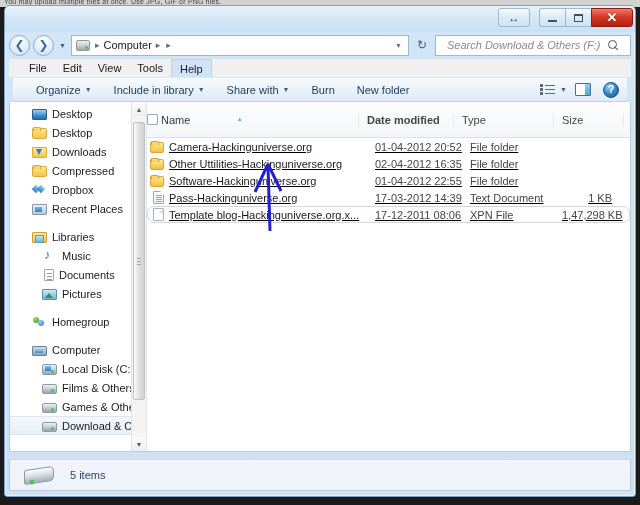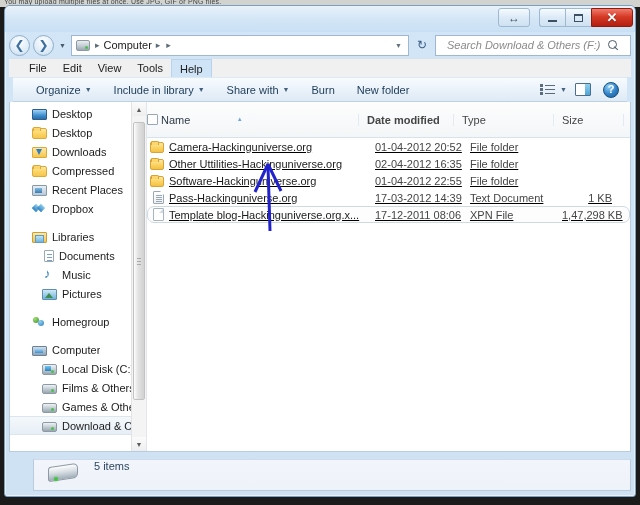--- a/index.html
+++ b/index.html
@@ -487,24 +487,23 @@
   }
 
   
   .statusbar {
     position: absolute;
     left: 4px; right: 4px; bottom: 5px;
     height: 32px;
     background: linear-gradient(180deg,#f2f5fb 0%,#eef2f9 100%);
     border: 1px solid #b8ccdd;
     border-top: 1px solid #cddbe8;
-    display: flex; align-items: flex-start;
+    display: flex; align-items: center;
     padding-left: 12px;
     gap: 14px;
-    margin-left: 24px;
   }
   .status-drive {
     width: 34px; height: 24px; position: relative; flex: none;
   }
   .status-drive .shell {
     position:absolute; left:2px; top:5px; width:30px; height:15px;
     border-radius: 3px 5px 5px 3px;
     background: linear-gradient(180deg,#fdfdfd 0%,#d8dfe4 45%,#9fadb8 100%);
     border:1px solid #8d99a3;
     transform: skewY(-8deg);
@@ -633,41 +632,41 @@
           </div>
           <div class="nav-item">
             <span class="ni ni-downloads"></span>
             <span class="lbl">Downloads</span>
           </div>
           <div class="nav-item">
             <span class="ni ni-folder"></span>
             <span class="lbl">Compressed</span>
           </div>
           <div class="nav-item">
+            <span class="ni ni-dropbox"></span>
+            <span class="lbl">Dropbox</span>
+          </div>
+          <div class="nav-item">
             <span class="ni ni-recent"></span>
             <span class="lbl">Recent Places</span>
-          </div>
-          <div class="nav-item">
-            <span class="ni ni-dropbox"></span>
-            <span class="lbl">Dropbox</span>
           </div>
 
           <div class="nav-gap"></div>
 
           <div class="nav-item root">
             <span class="ni ni-library"></span>
             <span class="lbl">Libraries</span>
           </div>
           <div class="nav-item lvl2">
+            <span class="ni ni-music"></span>
+            <span class="lbl">Music</span>
+          </div>
+          <div class="nav-item lvl2">
             <span class="ni ni-doc"></span>
             <span class="lbl">Documents</span>
-          </div>
-          <div class="nav-item lvl2">
-            <span class="ni ni-music"></span>
-            <span class="lbl">Music</span>
           </div>
           <div class="nav-item lvl2">
             <span class="ni ni-pict"></span>
             <span class="lbl">Pictures</span>
           </div>
 
           <div class="nav-gap"></div>
 
           <div class="nav-item root">
             <span class="ni ni-home"></span>

